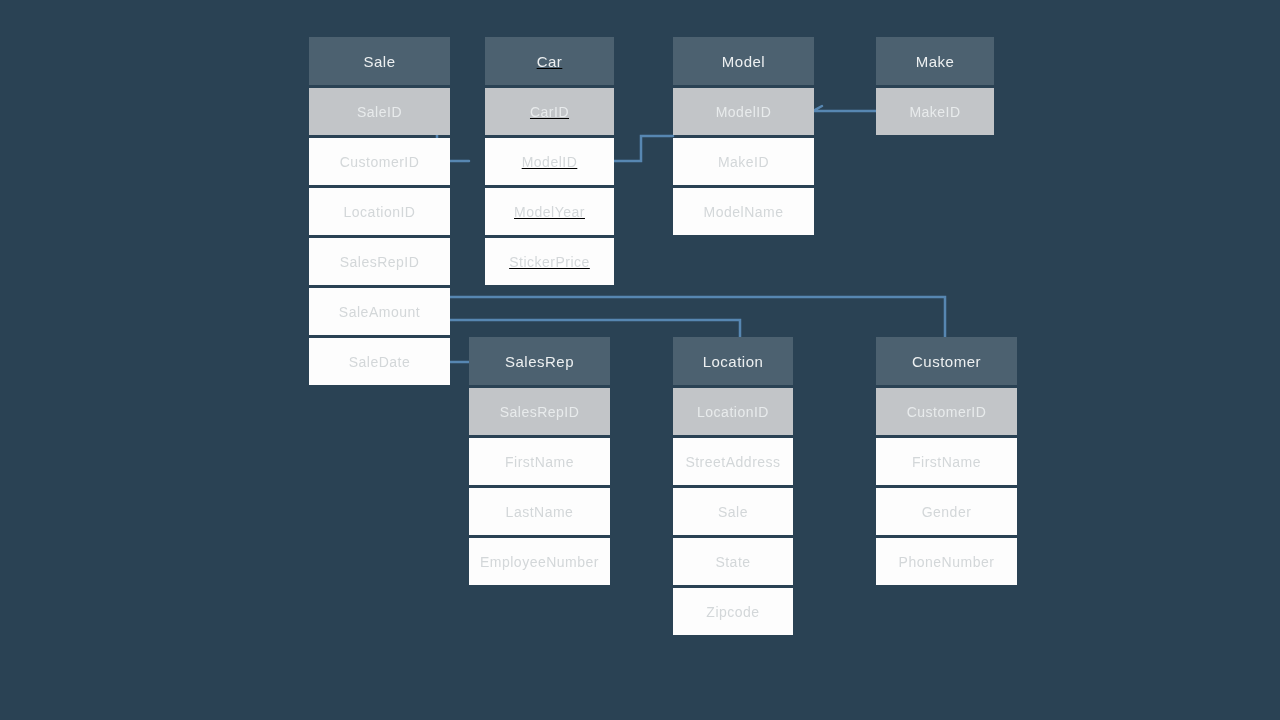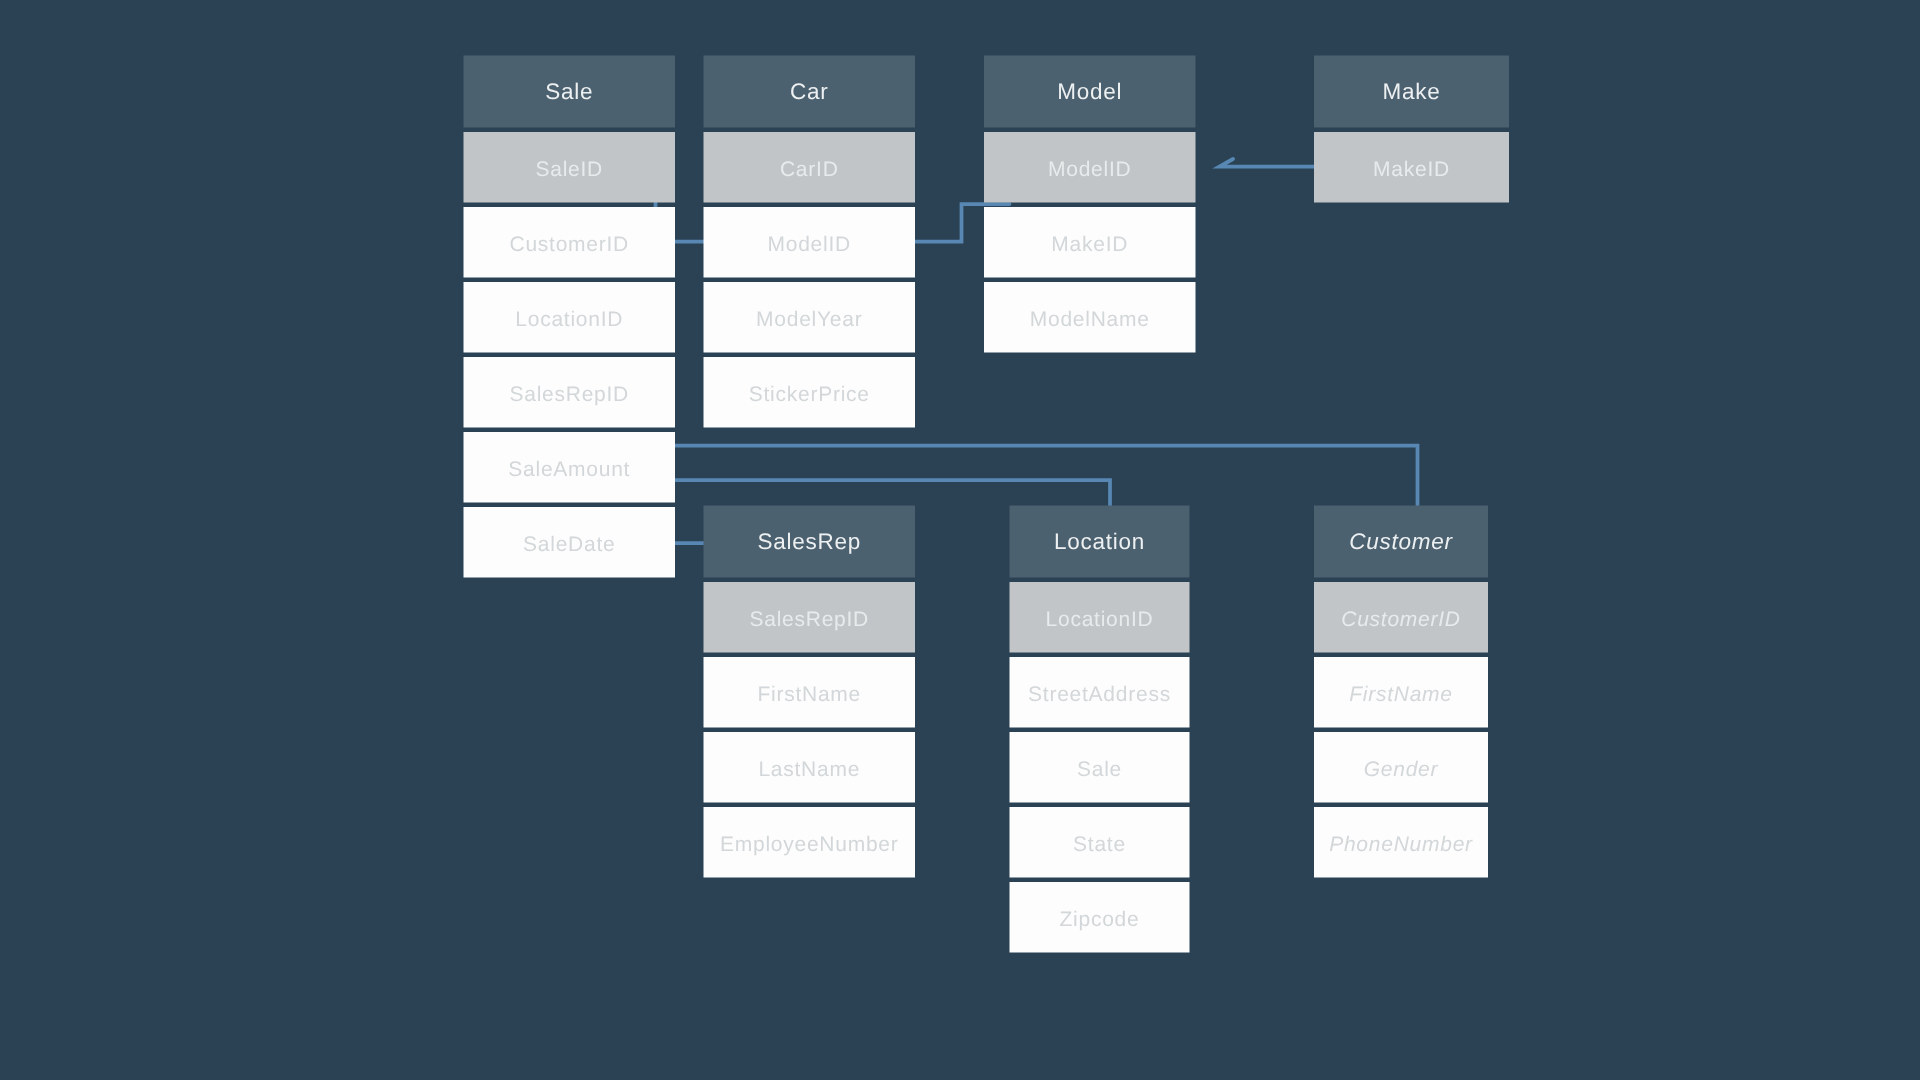--- a/index.html
+++ b/index.html
@@ -78,36 +78,36 @@
   <div class="db-table" style="left: 269px; top: 37px; width: 141px; padding-left: 40px;">
     <div class="table-header">Sale</div>
   <div class="table-row pk">SaleID</div>
       <div class="table-row">CustomerID</div>
       <div class="table-row">LocationID</div>
       <div class="table-row">SalesRepID</div>
       <div class="table-row">SaleAmount</div>
       <div class="table-row">SaleDate</div>
     </div>
 
-  <div class="db-table" style="left: 469px; top: 37px; width: 141px;">
+  <div class="db-table" style="left: 485px; top: 37px; width: 129px; text-decoration: underline;">
     <div class="table-header">Car</div>
   <div class="table-row pk">CarID</div>
       <div class="table-row">ModelID</div>
       <div class="table-row">ModelYear</div>
       <div class="table-row">StickerPrice</div>
     </div>
 
-  <div class="db-table" style="left: 656px; top: 37px; width: 141px;">
+  <div class="db-table" style="left: 673px; top: 37px; width: 141px;">
     <div class="table-header">Model</div>
   <div class="table-row pk">ModelID</div>
       <div class="table-row">MakeID</div>
       <div class="table-row">ModelName</div>
     </div>
 
-  <div class="db-table" style="left: 876px; top: 37px; width: 130px;">
+  <div class="db-table" style="left: 876px; top: 37px; width: 118px;">
     <div class="table-header">Make</div>
   <div class="table-row pk">MakeID</div>
     </div>
 
   <div class="db-table" style="left: 469px; top: 337px; width: 141px; border-radius: 30px;">
     <div class="table-header">SalesRep</div>
   <div class="table-row pk">SalesRepID</div>
       <div class="table-row">FirstName</div>
       <div class="table-row">LastName</div>
       <div class="table-row">EmployeeNumber</div>
@@ -115,20 +115,20 @@
 
   <div class="db-table" style="left: 673px; top: 337px; width: 120px;">
     <div class="table-header">Location</div>
   <div class="table-row pk">LocationID</div>
       <div class="table-row">StreetAddress</div>
       <div class="table-row">Sale</div>
       <div class="table-row">State</div>
       <div class="table-row">Zipcode</div>
     </div>
 
-  <div class="db-table" style="left: 876px; top: 337px; width: 116px; font-style: italic;">
+  <div class="db-table" style="left: 876px; top: 337px; width: 141px;">
     <div class="table-header">Customer</div>
   <div class="table-row pk">CustomerID</div>
       <div class="table-row">FirstName</div>
       <div class="table-row">Gender</div>
       <div class="table-row">PhoneNumber</div>
     </div>
 </div>
 
 </body></html>

